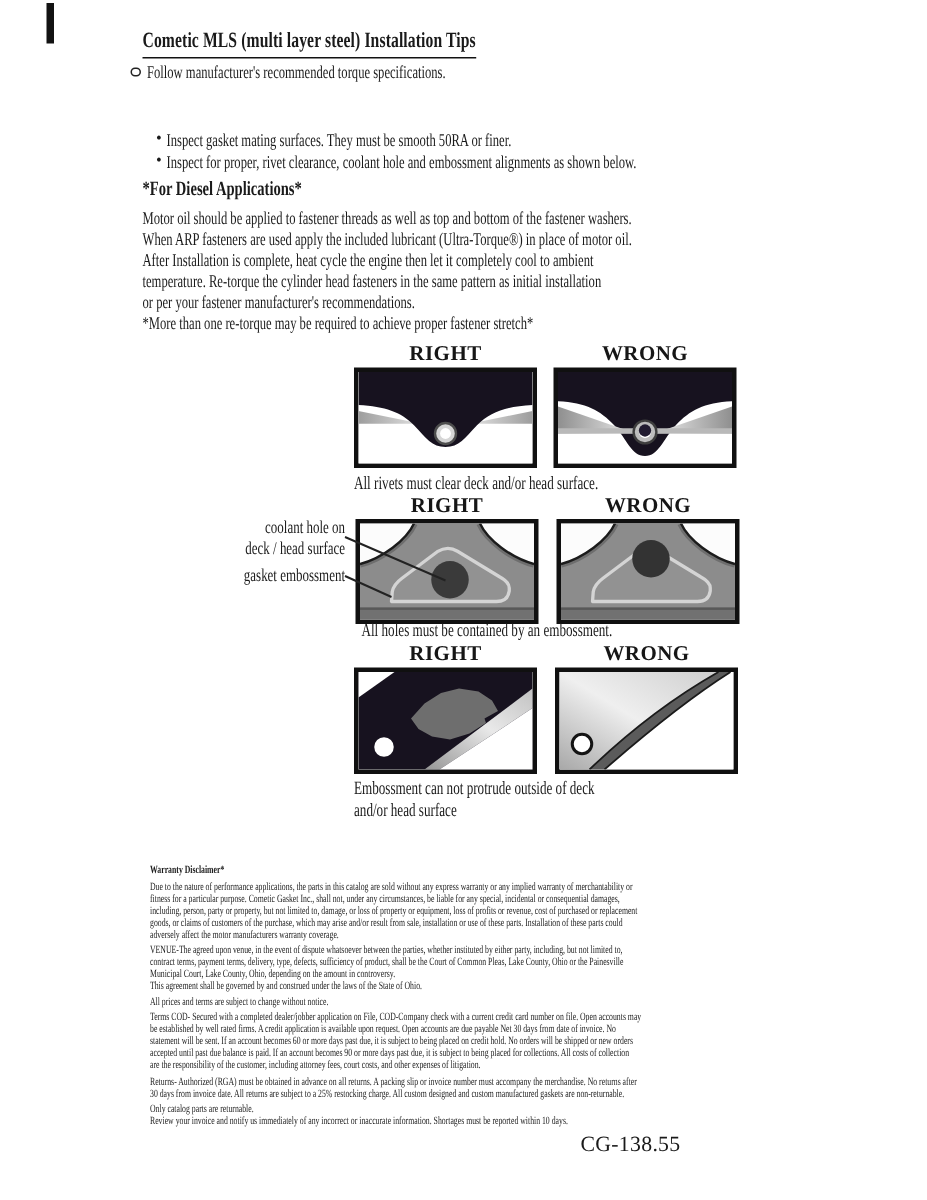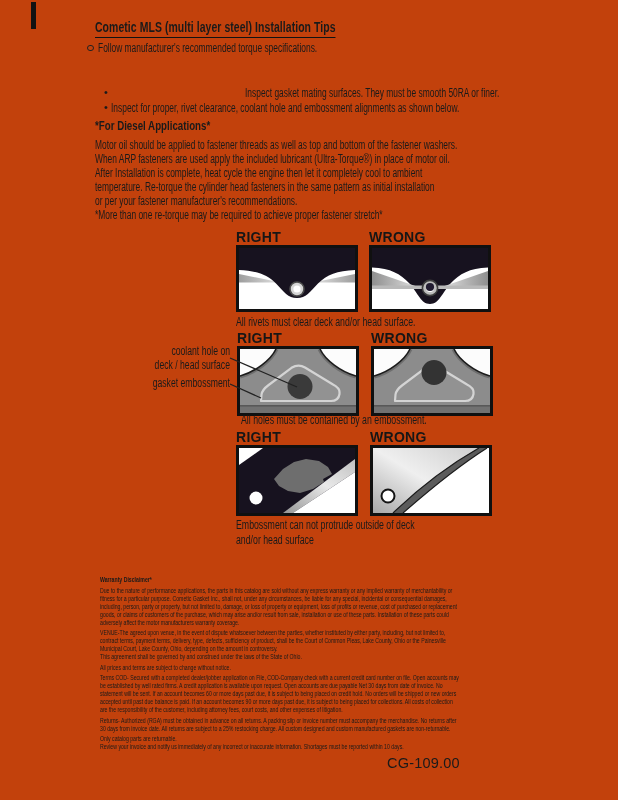--- a/index.html
+++ b/index.html
@@ -1,47 +1,47 @@
 <!DOCTYPE html>
 <html><head>
 <meta charset="utf-8">
 <style>
   html,body{margin:0;padding:0;background:#e8e8e8;}
   #page{
-    position:relative;width:618px;height:800px;background:#c2410c;overflow:hidden;
-    font-family:Liberation Sans, sans-serif;color:#1a1a1a;
+    position:relative;width:618px;height:800px;background:#ffffff;overflow:hidden;
+    font-family:Liberation Serif, serif;color:#1a1a1a;
   }
   .abs{position:absolute;}
   .cond{transform:scaleX(0.7);transform-origin:0 0;}
   .nowrap{white-space:nowrap;}
   .prelines{white-space:pre-line;}
 
   .trim{left:31px;top:2px;width:5px;height:27px;background:#121212;}
 
   .title{
     left:95px;top:19px;font-size:14.5px;font-weight:bold;white-space:nowrap;
     transform:scaleX(0.72);transform-origin:0 0;
     border-bottom:1.5px solid #121212;padding-bottom:2px;letter-spacing:.1px;
   }
 
   .tips{left:87px;top:41px;}
-  .tip-row{display:flex;align-items:flex-start;height:15px;justify-content:space-between;}
+  .tip-row{display:flex;align-items:flex-start;height:15px;}
   .ring{flex:none;width:4.5px;height:4.5px;border:1.1px solid #222;border-radius:50%;margin:3.5px 4px 0 0;}
   .tip-row .t{font-size:12px;line-height:14px;}
   .subtips{left:104px;top:86px;}
   .dot{flex:none;font-size:11px;line-height:13px;margin-right:3px;}
 
   .diesel-h{left:95px;top:118px;font-size:13.5px;font-weight:bold;white-space:nowrap;
     transform:scaleX(0.72);transform-origin:0 0;}
   .body-p{font-size:12px;line-height:14px;width:640px;}
   .p1{left:95px;top:138px;}
   .p2{left:95px;top:166px;}
   .note{left:95px;top:208px;}
 
-  .fig-label{width:122px;font-size:14px;font-weight:bold;color:#161616;letter-spacing:.3px;}
+  .fig-label{width:122px;text-align:center;font-size:14px;font-weight:bold;color:#161616;letter-spacing:.3px;}
   .panel{border:3px solid #101010;background:#fff;line-height:0;}
   .caption{font-size:12.5px;line-height:14.5px;width:400px;}
 
   .side-label{text-align:right;font-size:12px;line-height:13.5px;white-space:pre-line;
     transform:scaleX(0.72);transform-origin:100% 0;width:229px;left:1px;}
 
   .legal{left:100px;top:576px;width:620px;font-size:7.4px;line-height:8px;
     transform:scaleX(0.7);transform-origin:0 0;}
   .legal .lp{margin:0 0 2.5px 0;white-space:pre-line;}
   .legal .lh{font-weight:bold;margin:0 0 2.5px 0;}
@@ -238,15 +238,15 @@
 be established by well rated firms.  A credit application is available upon request.  Open accounts are due payable Net 30 days from date of invoice.  No
 statement will be sent.  If an account becomes 60 or more days past due, it is subject to being placed on credit hold.  No orders will be shipped or new orders
 accepted until past due balance is paid.  If an account becomes 90 or more days past due, it is subject to being placed for collections.  All costs of collection
 are the responsibility of the customer, including attorney fees, court costs, and other expenses of litigation.</p>
     <p class="lp">Returns- Authorized (RGA) must be obtained in advance on all returns.  A packing slip or invoice number must accompany the merchandise.  No returns after
 30 days from invoice date.  All returns are subject to a 25% restocking charge.  All custom designed and custom manufactured gaskets are non-returnable.</p>
     <p class="lp">Only catalog parts are returnable.
 Review your invoice and notify us immediately of any incorrect or inaccurate information.  Shortages must be reported within 10 days.</p>
   </div>
 
-  <div class="abs pageno">CG-109.00</div>
+  <div class="abs pageno">CG-138.55</div>
 
 </div>
 
 </body></html>

